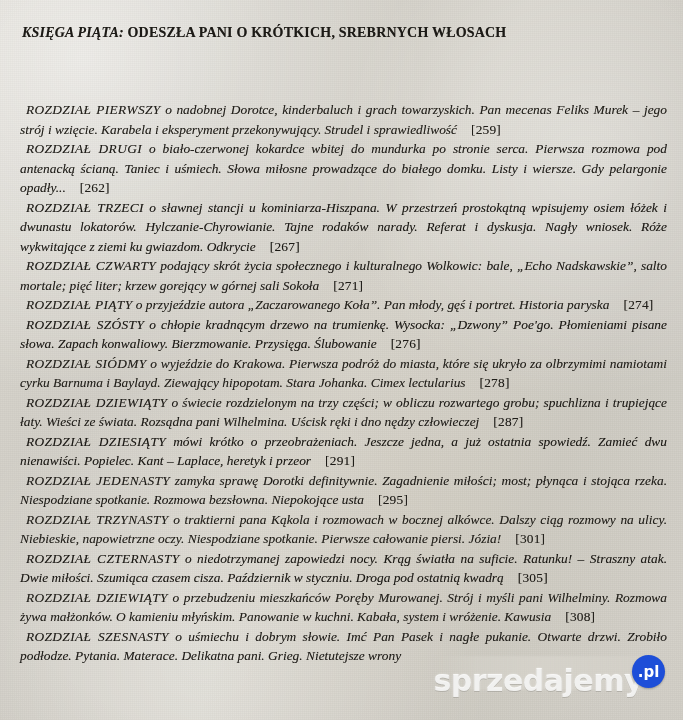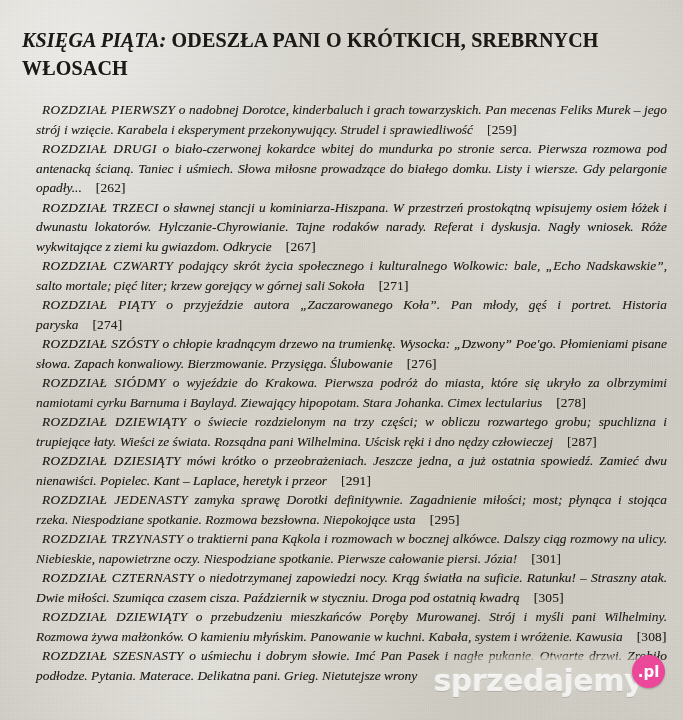--- a/index.html
+++ b/index.html
@@ -54,21 +54,21 @@
     height: 720px;
     box-sizing: border-box;
   }
 
   
   .book-title {
     position: absolute;
     left: 22px;
     top: 14px;
     right: 22px;
-    font-size: 20px;
+    font-size: 14px;
     line-height: 1.38;
     color: #1c1a16;
     letter-spacing: 0.2px;
     text-shadow: 0 0 0.6px rgba(40,36,30,0.45);
   }
   .book-title .ital {
     font-style: italic;
   }
   .book-title .rom {
     font-style: normal;
@@ -80,21 +80,21 @@
     left: 20px;
     right: 16px;
     top: 100px;
   }
   .entry {
     font-size: 13.4px;
     line-height: 1.455;
     color: #1f1d19;
     text-align: justify;
     text-justify: inter-word;
-    margin: 0 0 0 16px;
+    margin: 0 0 0 0;
     text-indent: 6px;
     text-shadow: 0 0 0.55px rgba(45,41,34,0.4);
   }
   .entry .chap {
     font-style: italic;
     letter-spacing: 0.35px;
   }
   .entry .desc {
     font-style: italic;
   }
@@ -130,21 +130,21 @@
       0 1px 0 rgba(120,118,110,0.35),
       0 0 2px rgba(255,255,255,0.5);
     line-height: 1;
   }
   .wm-badge {
     margin-left: -11px;
     margin-bottom: 18px;
     width: 33px;
     height: 33px;
     border-radius: 50%;
-    background: #ec4899;
+    background: #1d4ed8;
     color: #ffffff;
     font-family: "DejaVu Sans", "Liberation Sans", sans-serif;
     font-weight: bold;
     font-size: 15px;
     display: flex;
     align-items: center;
     justify-content: center;
     box-shadow: 0 1px 2px rgba(0,0,0,0.25);
   }
   .wm-badge span { transform: translateY(-0.5px); }

